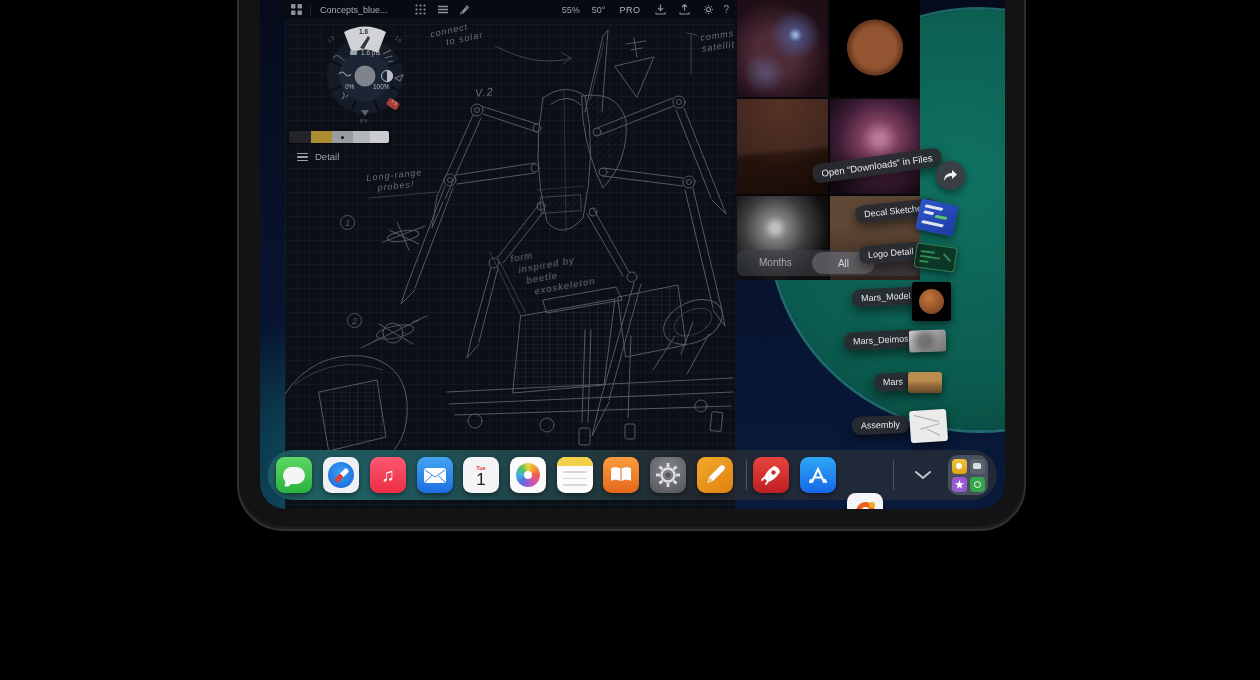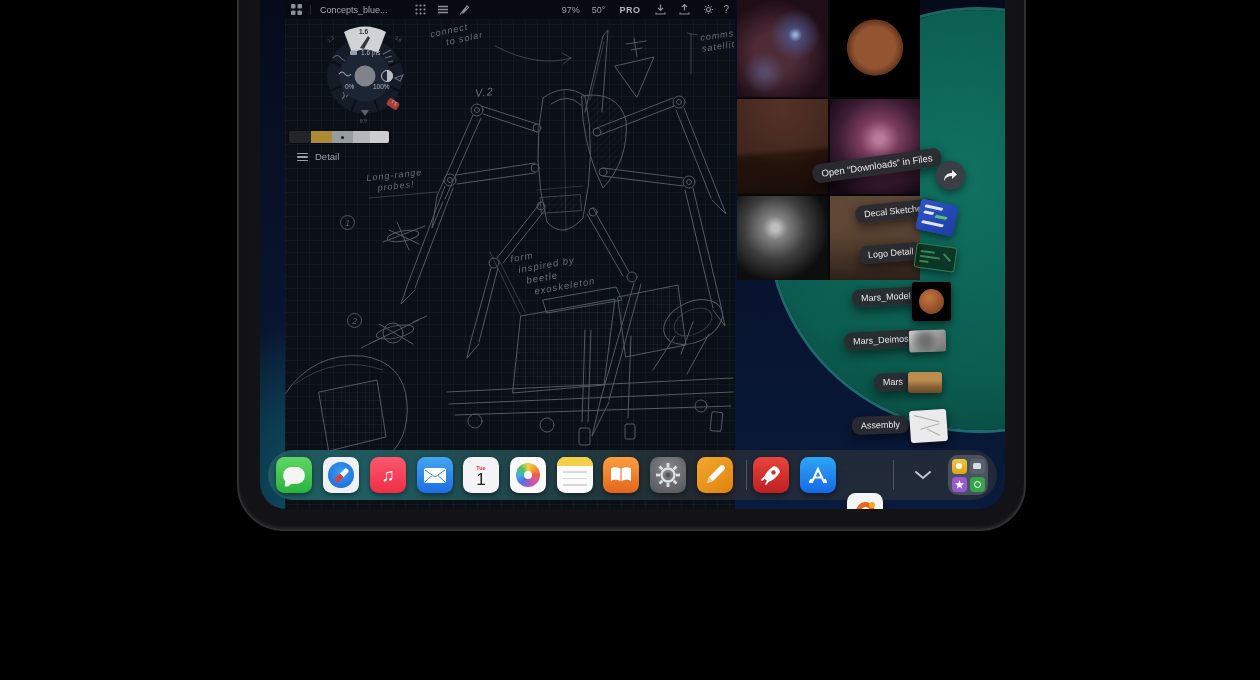--- a/index.html
+++ b/index.html
@@ -26,21 +26,21 @@
             background-size:12px 12px; overflow:hidden; }
   .cv-toolbar { position:absolute; left:0; top:0; right:0; height:20px;
                 background:rgba(9,12,18,.92); border-bottom:1px solid rgba(255,255,255,.04);
                 display:flex; align-items:center; color:#9aa2ab; font-size:9px; z-index:3; }
   .cv-toolbar svg { display:block; }
   .tb-ic { width:22px; display:flex; justify-content:center; cursor:pointer; }
   .tb-sep { width:1px; height:10px; background:rgba(255,255,255,.14); margin:0 3px; }
   .tb-title { color:#b8bfc6; margin:0 6px; }
   .tb-right { margin-left:auto; display:flex; align-items:center; gap:2px; }
   .tb-num { color:#aeb5bd; padding:0 5px; }
-  .tb-pro { color:#c3c9d0; font-weight:bold; letter-spacing:.5px; padding:0 7px; }
+  .tb-pro { color:#c3c9d0; font-weight:normal; letter-spacing:.5px; padding:0 7px; }
   .tb-help { color:#9aa2ab; font-size:10px; padding:0 6px 0 2px; }
 
   
   .wheel { position:absolute; left:34px; top:26px; width:92px; height:100px; z-index:3; }
   .wheel-labels { position:absolute; inset:0; font-size:6.5px; color:#c3c9d0; }
   .wl { position:absolute; white-space:nowrap; }
 
   
   .cstrip { position:absolute; left:4px; top:131px; width:100px; height:12px; display:flex;
             border-radius:2px; overflow:hidden; z-index:3; box-shadow:0 1px 3px rgba(0,0,0,.5); }
@@ -339,21 +339,21 @@
           <svg width="12" height="11" viewBox="0 0 12 11" stroke="#9aa2ab" stroke-width="1.4" fill="none">
               <path d="M1,2.5 H11 M1,5.5 H11 M1,8.5 H11"></path>
             </svg>
         </span>
         <span class="tb-ic">
           <svg width="11" height="11" viewBox="0 0 11 11" stroke="#9aa2ab" stroke-width="1.1" fill="none">
               <path d="M2,9 L8,2 M8,2 L9.5,3.5 L3.5,9.5 Z M2,9 L1.5,10.5"></path>
             </svg>
         </span>
         <span class="tb-right">
-          <span class="tb-num">97%</span>
+          <span class="tb-num">55%</span>
           <span class="tb-num">50°</span>
           <span class="tb-pro">PRO</span>
           <span class="tb-ic">
             <svg width="11" height="11" viewBox="0 0 11 11" stroke="#9aa2ab" stroke-width="1.2" fill="none">
                 <path d="M5.5,0.5 V6 M3,4 L5.5,6.5 L8,4 M1,8.5 V10 H10 V8.5"></path>
               </svg>
           </span>
           <span class="tb-ic">
             <svg width="11" height="11" viewBox="0 0 11 11" stroke="#9aa2ab" stroke-width="1.2" fill="none">
                 <path d="M5.5,6.5 V1 M3,3 L5.5,0.5 L8,3 M1,8.5 V10 H10 V8.5"></path>
@@ -455,20 +455,26 @@
 
     <div class="photos">
       <div class="ph-grid">
         <div class="ph ph-nebula"></div>
         <div class="ph ph-marsglobe"></div>
         <div class="ph ph-marsland"></div>
         <div class="ph ph-orion"></div>
         <div class="ph ph-voyager"></div>
         <div class="ph ph-rover"></div>
       </div>
+      <div class="ph-segbar">
+        <span class="seg-months">Months</span>
+        <span class="seg-all-pill">
+            <span>All</span>
+          </span>
+      </div>
     </div>
 
     <div class="drag-layer">
       <div class="pill" style="left:552px; top:156px; font-size:9.5px; transform:rotate(-8deg);">Open “Downloads” in Files</div>
       <div class="share-btn">
         <svg width="15" height="13" viewBox="0 0 15 13">
           <path d="M9,1 L14,5.5 L9,10 V7 C5,7 2.5,8.5 1,12 C1,6.5 4.5,4 9,4 Z" fill="#f2f3f5"></path>
         </svg>
       </div>
 

